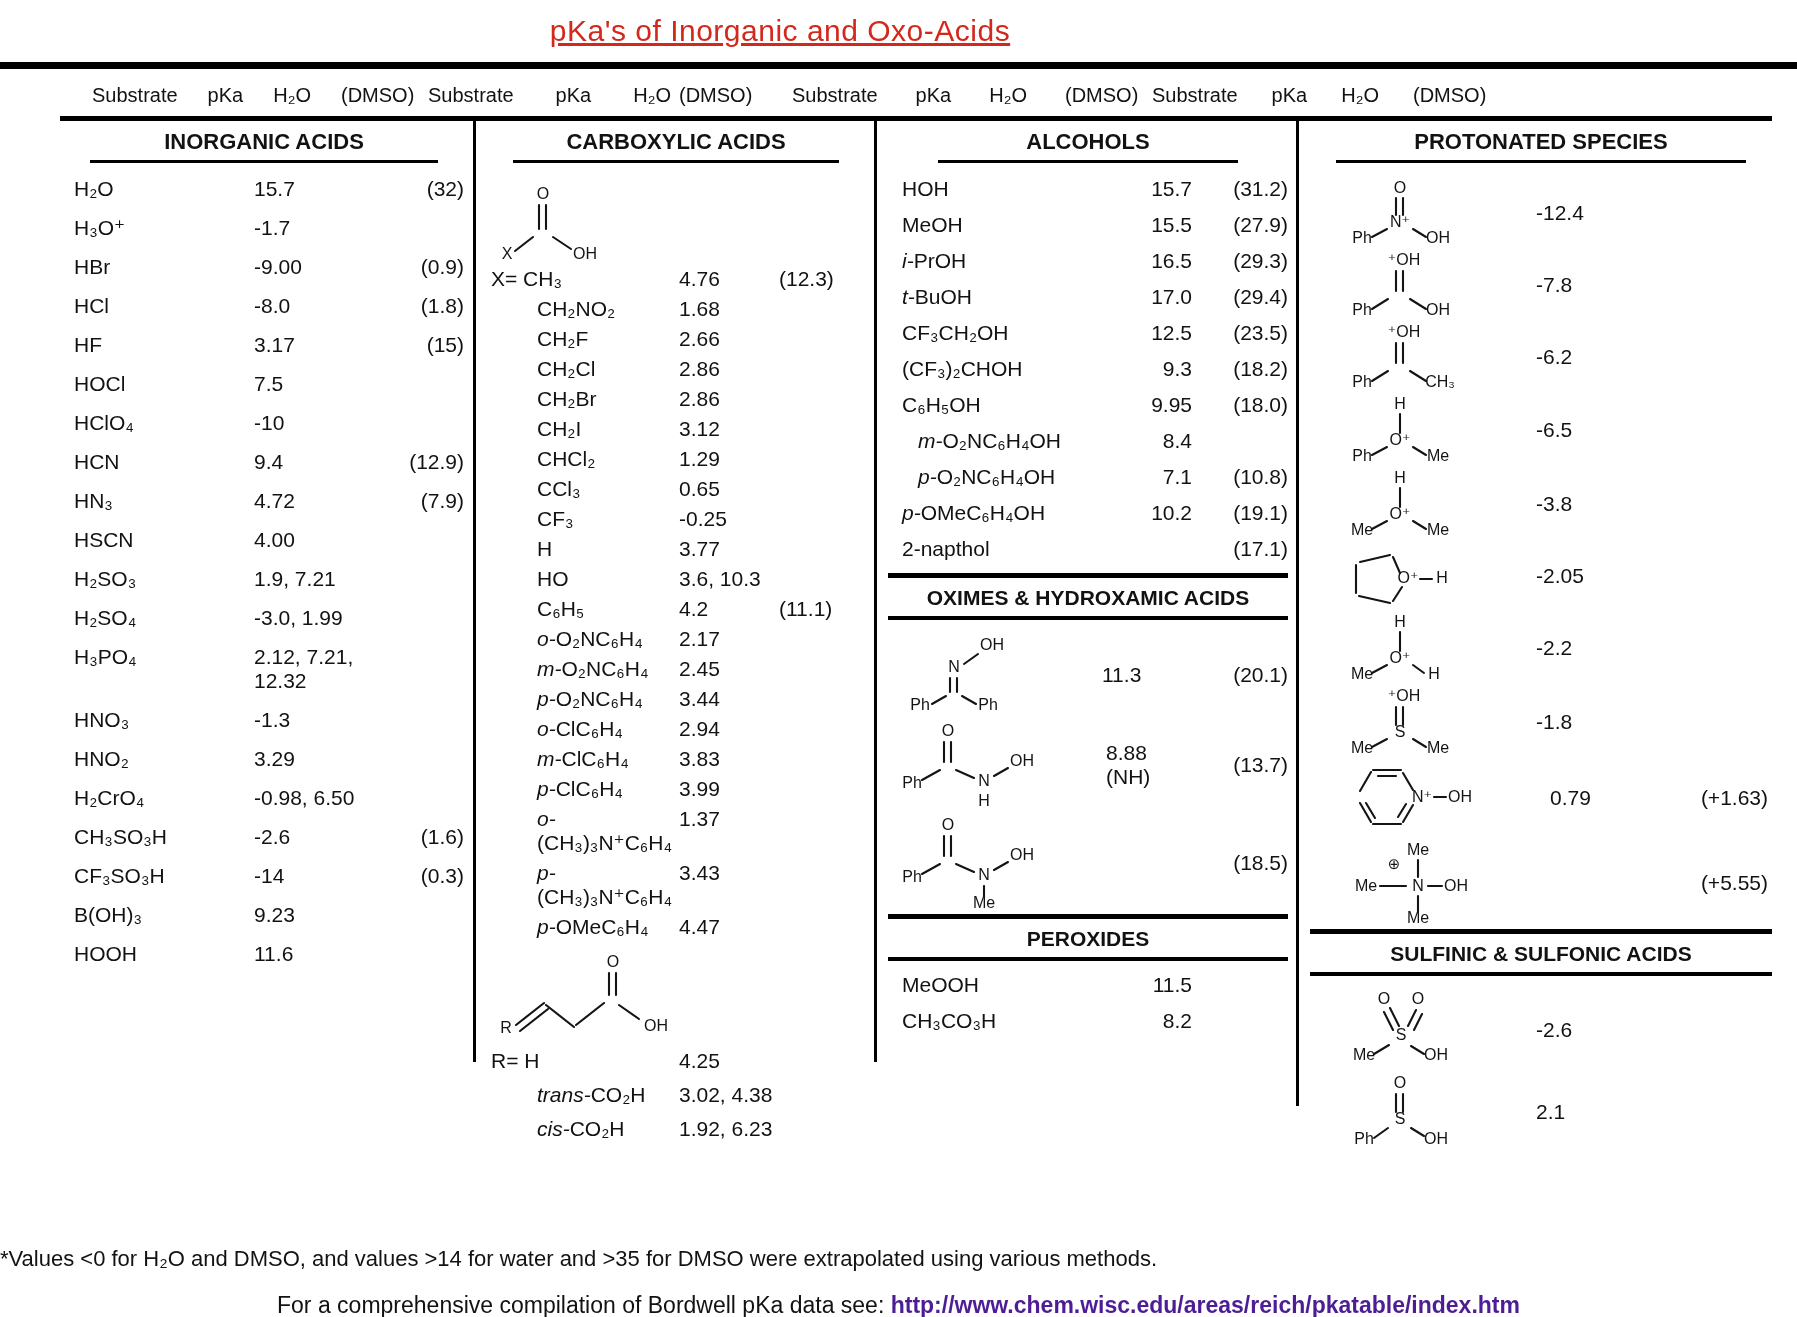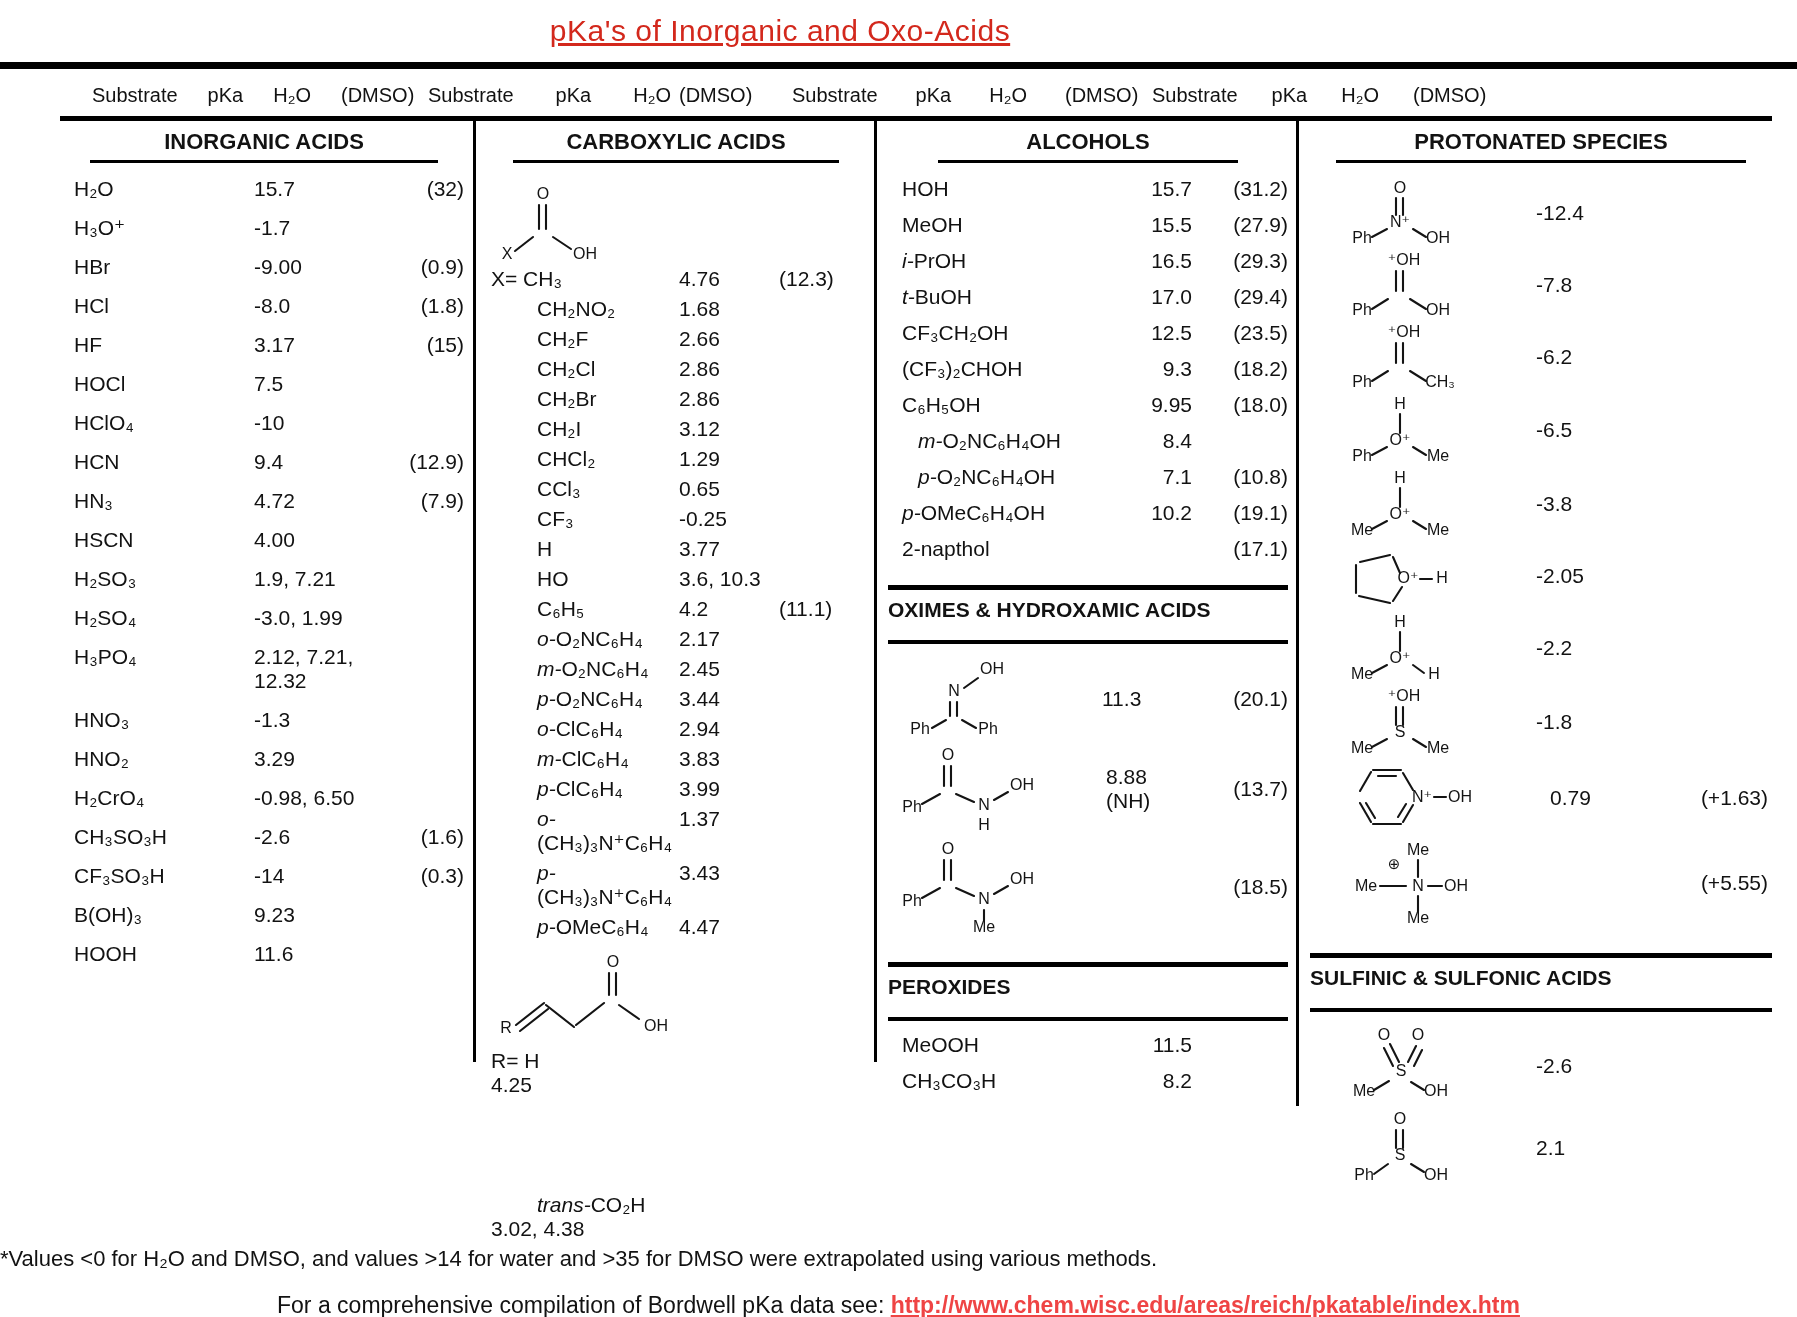--- a/index.html
+++ b/index.html
@@ -11,34 +11,34 @@
   .title{position:absolute;top:14px;left:0;width:1560px;text-align:center;
     font-size:30px;letter-spacing:.5px;}
   .rule-top{position:absolute;left:0;top:62px;width:1797px;height:7px;background:#000;}
   .rule-colhead{position:absolute;left:60px;top:116px;width:1712px;height:5px;background:#000;}
   .colhead{position:absolute;top:84px;display:flex;align-items:baseline;font-size:20px;}
   .colhead span{display:inline-block;}
   .divider{position:absolute;top:118px;width:3px;background:#000;}
   .col{position:absolute;top:121px;}
   .sec{padding:8px 0 5px;text-align:center;font-weight:bold;font-size:22px;}
   .sec-rule{height:3px;background:#000;margin:0 26px 14px;}
-  .subsec{border-top:5px solid #000;margin-top:24px;padding:8px 0 18px;font-weight:bold;font-size:21px;}
+  .subsec{border-top:5px solid #000;margin-top:0;padding:8px 0 6px;text-align:center;font-weight:bold;font-size:21px;}
   .subsec-rule{height:4px;background:#000;margin-bottom:12px;}
   .row{display:flex;align-items:flex-start;font-size:21px;}
   .cell-name{flex:1;}
   .cell-name .pre{font-style:italic;}
   .cell-pka{white-space:pre-line;}
   .c1 .row{margin-bottom:15px;padding-left:10px;}
   .c1 .cell-pka{width:130px;}
   .c1 .cell-dmso{width:80px;text-align:right;}
   .c2 .row{margin-bottom:6px;padding-left:4px;}
   .c2 .cell-name.sub{padding-left:46px;}
   .c2 .cell-pka{width:100px;}
   .c2 .cell-dmso{flex:0 0 86px;}
-  .c2 .rows2 .row{margin-bottom:10px;flex-direction:column;}
+  .c2 .rows2 .row{margin-bottom:10px;}
   .c3 .row{margin-bottom:12px;padding-left:14px;}
   .c3 .cell-name.ind{padding-left:16px;}
   .c3 .cell-pka{width:64px;text-align:right;}
   .c3 .cell-dmso{width:96px;text-align:right;}
   .struct-block{padding-left:6px;}
   .entry{display:flex;align-items:center;}
   .e-struct{flex:1;}
   .e-pka{width:88px;font-size:21px;white-space:pre-line;}
   .e-dmso{width:98px;font-size:21px;text-align:right;}
   .c3 .entry .e-struct{padding-left:8px;}
@@ -656,16 +656,16 @@
               <text x="96" y="72" text-anchor="middle" font-size="16">OH</text>
             </svg></div>
           <div class="e-pka">2.1</div>
           <div class="e-dmso"></div>
         </div>
       </div>
   </div>
 
   <div class="footnote">*Values &lt;0 for H₂O and DMSO, and values &gt;14 for water and &gt;35 for DMSO were extrapolated using various methods.</div>
   <div class="linkline">
-    <span>For a comprehensive compilation of Bordwell pKa data see: </span><a href="#" style="color:#ef4444;text-decoration:underline;">http://www.chem.wisc.edu/areas/reich/pkatable/index.htm</a>
+    <span>For a comprehensive compilation of Bordwell pKa data see: </span><a href="#" style="color:#4c1d95;">http://www.chem.wisc.edu/areas/reich/pkatable/index.htm</a>
   </div>
 
 </div>
 
 </body></html>

